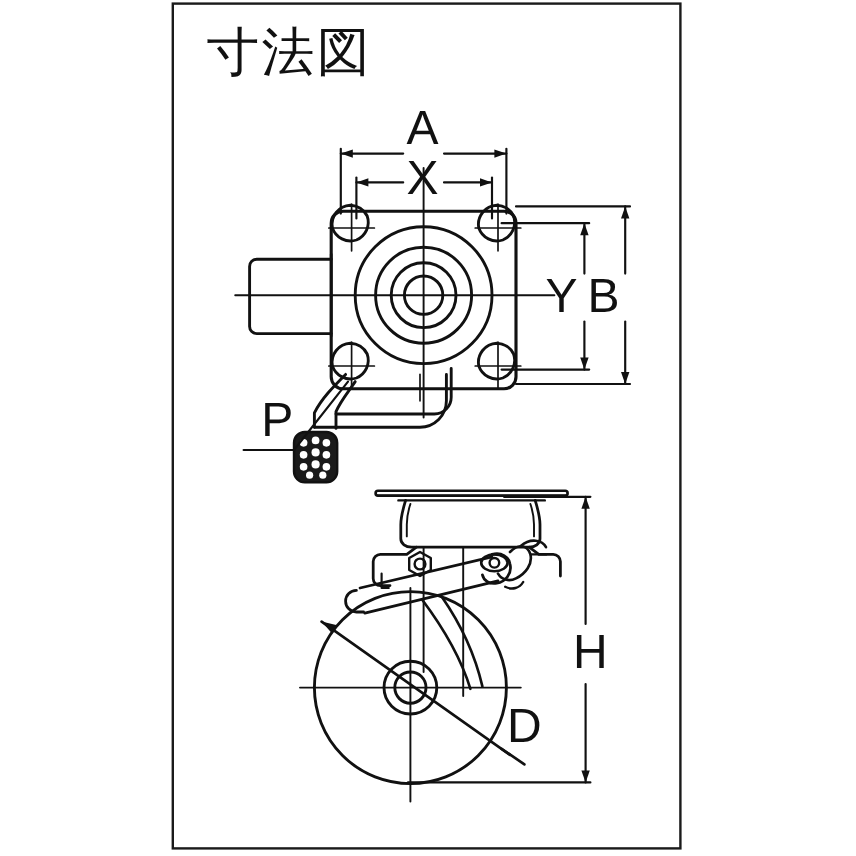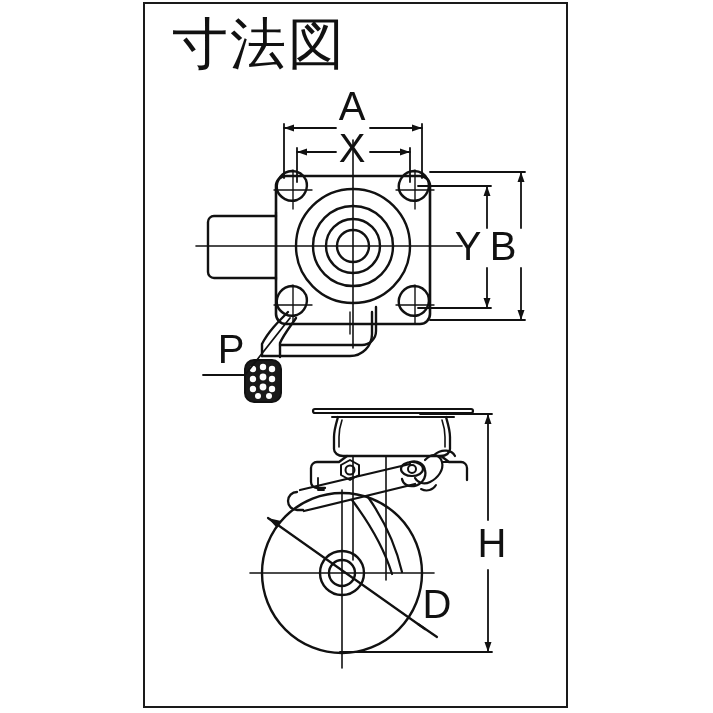--- a/index.html
+++ b/index.html
@@ -1,19 +1,19 @@
 <!DOCTYPE html>
 <html><head>
 <meta charset="utf-8">
 <style>
   html,body{margin:0;padding:0;background:#ffffff;}
   body{width:713px;height:713px;font-family:"Liberation Sans",sans-serif;}
   #root{position:relative;width:713px;height:713px;background:#ffffff;overflow:hidden;}
   #frame{position:absolute;left:143px;top:2px;width:425px;height:706px;border:2px solid #1a1a1a;box-sizing:border-box;background:#ffffff;}
-  #title{position:absolute;left:172px;top:18px;font-size:56px;line-height:52px;color:#111;letter-spacing:2px;font-family:"DejaVu Sans",sans-serif;font-weight:400;}
+  #title{position:absolute;left:172px;top:18px;font-size:44px;line-height:52px;color:#111;letter-spacing:2px;font-family:"DejaVu Sans",sans-serif;font-weight:400;}
   svg.draw{position:absolute;left:0;top:0;width:713px;height:713px;}
   text.dim{font-family:"Liberation Sans",sans-serif;fill:#111;font-size:40px;}
 </style>
 </head>
 <body>
 
 <div id="root">
 
   <div id="frame"></div>
 

